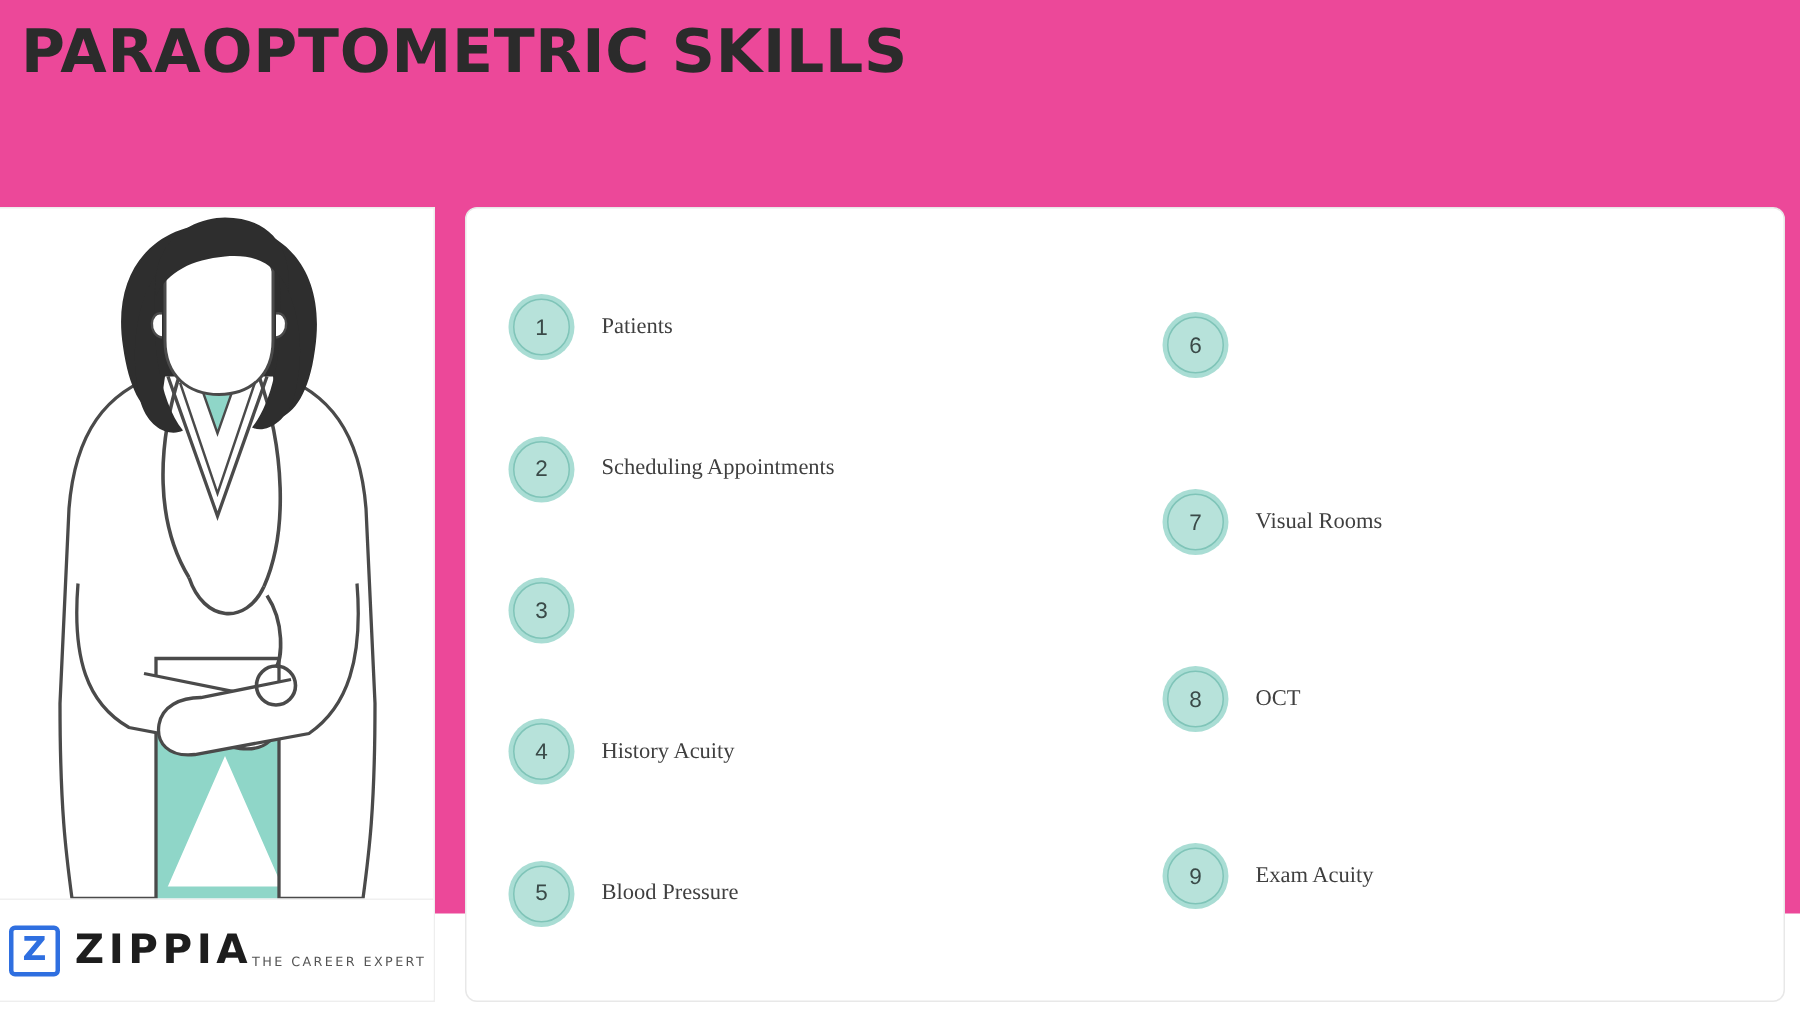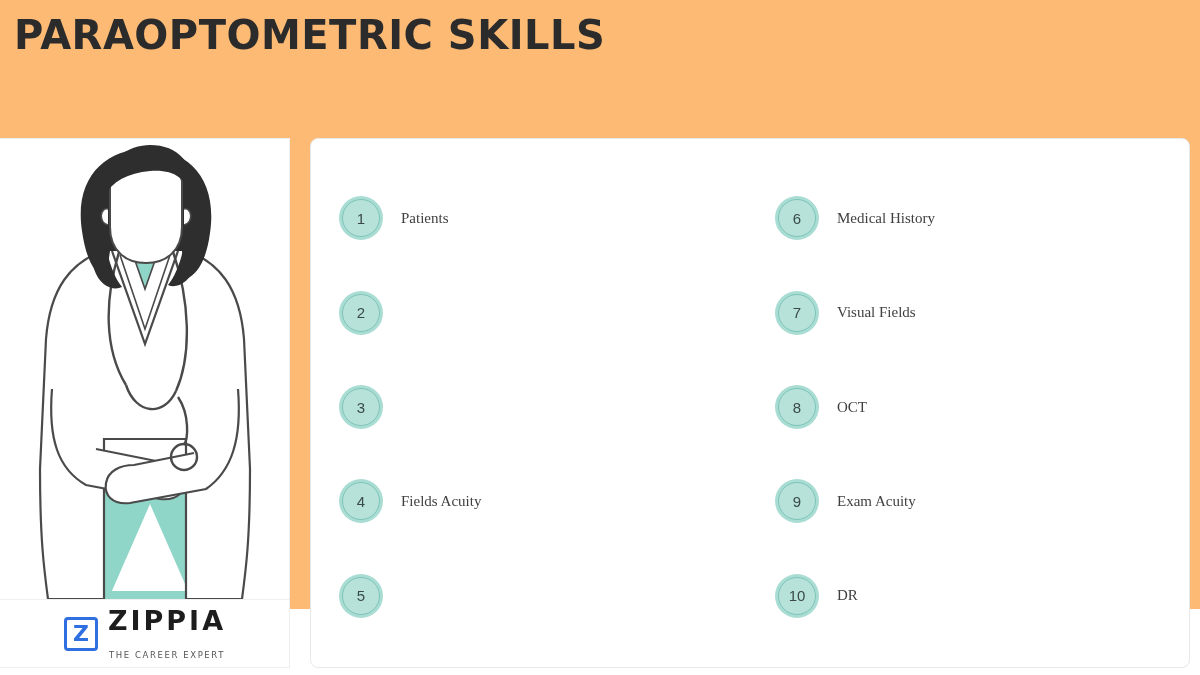--- a/index.html
+++ b/index.html
@@ -7,21 +7,21 @@
     width: 1200px;
     height: 675px;
     background: #ffffff;
     font-family: "Liberation Sans", sans-serif;
     overflow: hidden;
   }
   .page {
     position: relative;
     width: 1200px;
     height: 609px;
-    background: #fdba74;
+    background: #ec4899;
   }
 
   
   .title {
     position: absolute;
     left: 14px;
     top: 12px;
     font-size: 40px;
     font-weight: bold;
     letter-spacing: 0.5px;
@@ -60,21 +60,21 @@
     width: 34px; height: 34px;
     border: 3px solid #2f6fe0;
     border-radius: 4px;
     display: flex; align-items: center; justify-content: center;
     color: #2f6fe0;
     font-size: 22px;
     font-weight: bold;
     font-family: "DejaVu Sans", sans-serif;
     line-height: 1;
   }
-  .logo-text { display: flex; flex-direction: column; align-items: center; }
+  .logo-text { display: flex; flex-direction: row; align-items: center; }
   .logo-name {
     font-size: 27px;
     font-weight: bold;
     letter-spacing: 3px;
     color: #1d1d1d;
     font-family: "DejaVu Sans", sans-serif;
     line-height: 1;
   }
   .logo-tag {
     font-size: 8.5px;
@@ -199,68 +199,63 @@
         <div class="skill-row">
           <div class="badge">
             <div class="inner">1</div>
           </div>
           <div class="skill-label">Patients</div>
         </div>
         <div class="skill-row">
           <div class="badge">
             <div class="inner">2</div>
           </div>
+          <div class="skill-label">Scheduling Appointments</div>
         </div>
         <div class="skill-row">
           <div class="badge">
             <div class="inner">3</div>
           </div>
         </div>
         <div class="skill-row">
           <div class="badge">
             <div class="inner">4</div>
           </div>
-          <div class="skill-label">Fields Acuity</div>
+          <div class="skill-label">History Acuity</div>
         </div>
         <div class="skill-row">
           <div class="badge">
             <div class="inner">5</div>
           </div>
+          <div class="skill-label">Blood Pressure</div>
         </div>
       </div>
 
       <div class="col right">
         <div class="skill-row">
           <div class="badge">
             <div class="inner">6</div>
           </div>
-          <div class="skill-label">Medical History</div>
         </div>
         <div class="skill-row">
           <div class="badge">
             <div class="inner">7</div>
           </div>
-          <div class="skill-label">Visual Fields</div>
+          <div class="skill-label">Visual Rooms</div>
         </div>
         <div class="skill-row">
           <div class="badge">
             <div class="inner">8</div>
           </div>
           <div class="skill-label">OCT</div>
         </div>
         <div class="skill-row">
           <div class="badge">
             <div class="inner">9</div>
           </div>
           <div class="skill-label">Exam Acuity</div>
-        </div>
-        <div class="skill-row">
-          <div class="badge">
-            <div class="inner">10</div>
-          </div>
-          <div class="skill-label">DR</div>
         </div>
       </div>
 
     </div>
   </div>
 
 </div>
 
 </body></html>

